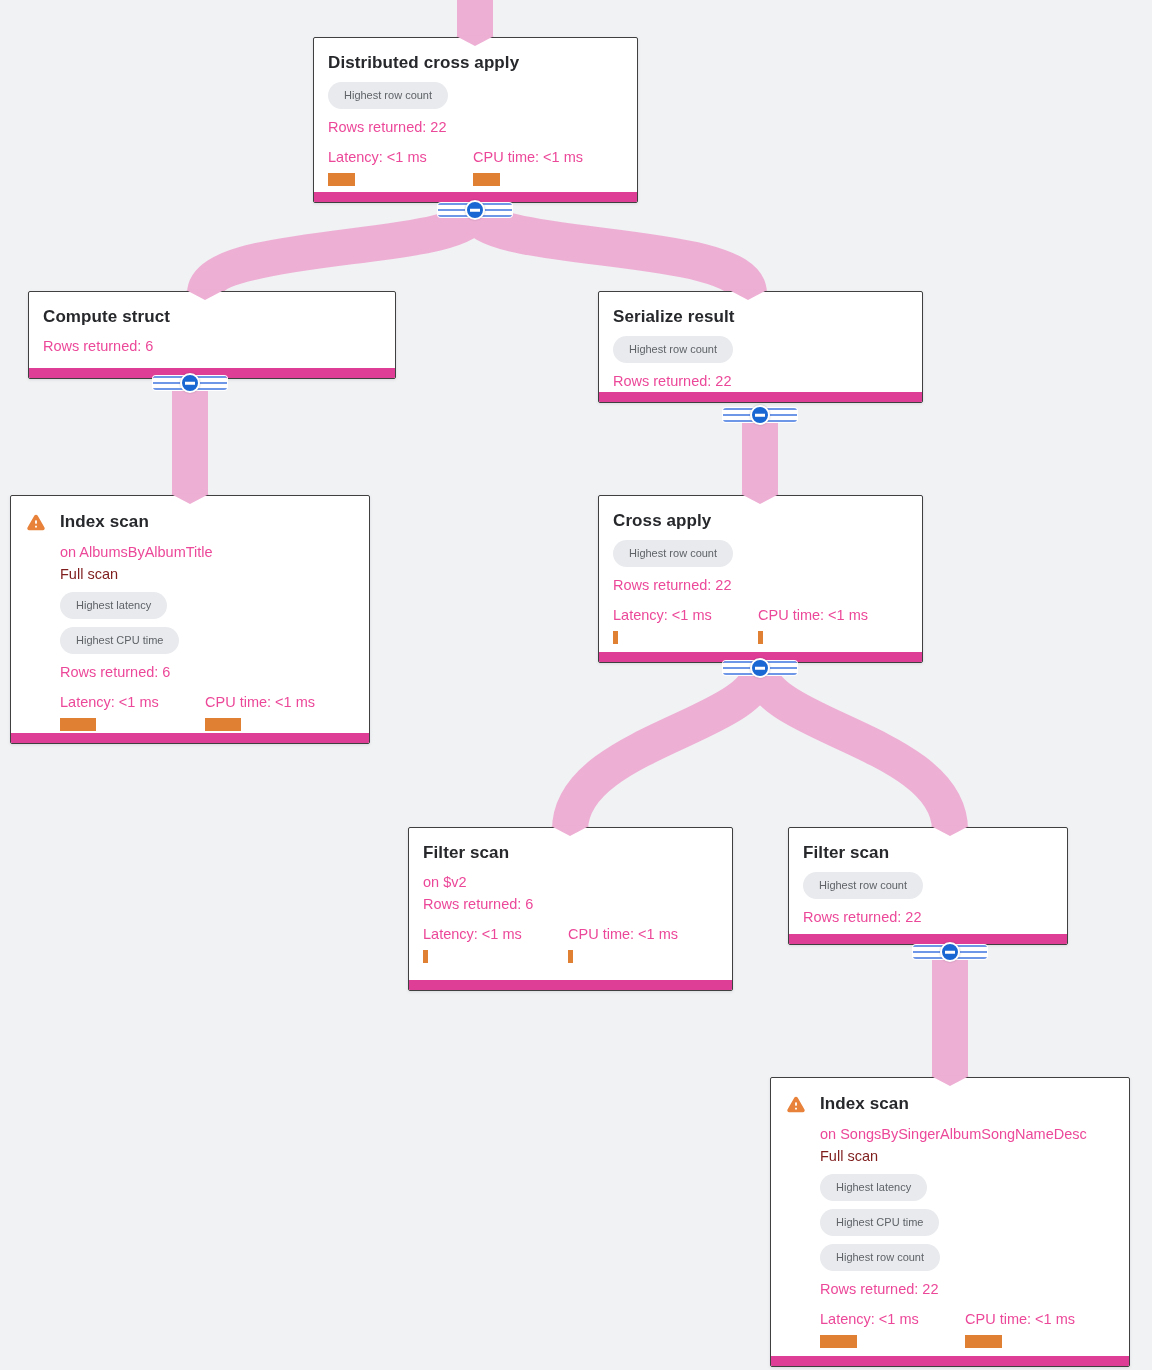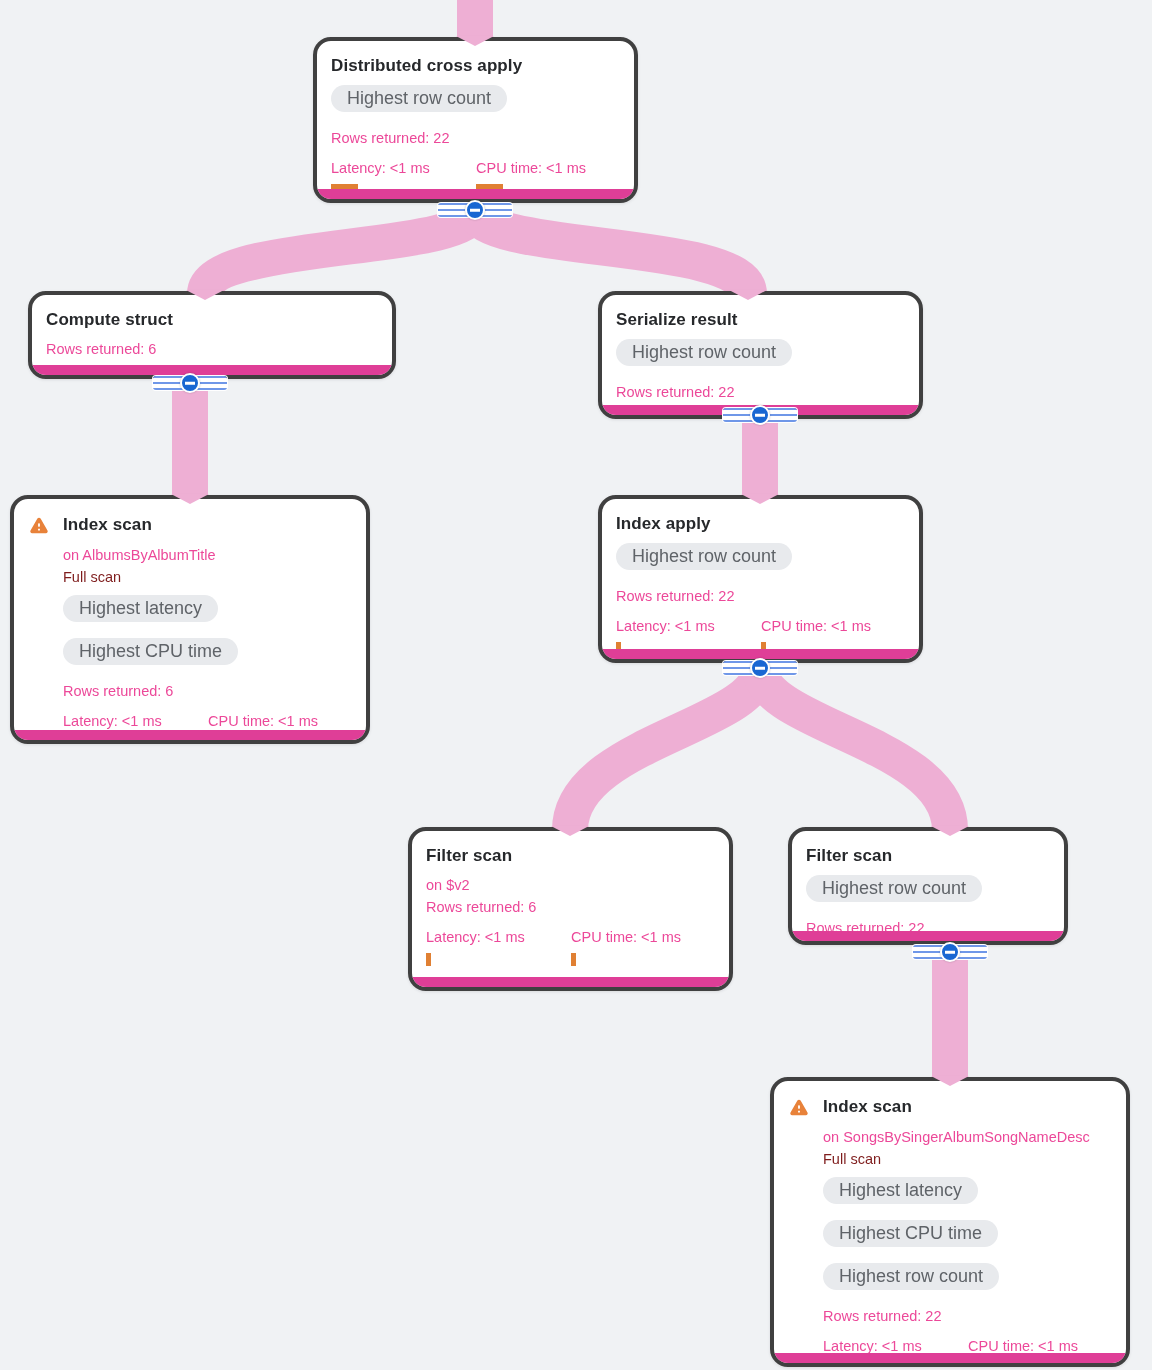--- a/index.html
+++ b/index.html
@@ -12,22 +12,22 @@
   }
   .layer { position: absolute; left: 0; top: 0; width: 1152px; height: 1370px; }
   #edges-svg { z-index: 0; }
   #nodes-layer { z-index: 2; pointer-events: none; }
   #tips-svg { z-index: 3; pointer-events: none; }
   #buttons-layer { z-index: 4; }
 
   .plan-node {
     position: absolute;
     background: #ffffff;
-    border: 4px solid #404040;
-    border-radius: 18px;
+    border: 1px solid #404040;
+    border-radius: 2px;
     box-shadow: 0 1px 3px rgba(60,64,67,.13);
     padding: 15px 14px 0 14px;
     overflow: hidden;
     pointer-events: auto;
     cursor: pointer;
   }
   .node-bottom-bar {
     position: absolute; left: 0; right: 0; bottom: 0; height: 10px;
     background: #df3e97;
   }
@@ -37,24 +37,24 @@
   .node-title { font-size: 17px; font-weight: 700; color: #26282b; letter-spacing: .1px; }
   .node-body.indent { padding-left: 35px; }
   .meta-line { font-size: 14.5px; color: #ec4899; line-height: 21px; }
   .on-line { margin-bottom: 1px; }
   .scan-note { color: #7f1d1d; margin-bottom: 7px; }
   .rows-line { margin-bottom: 4px; }
   .badges { margin: 2px 0 2px 0; }
   .badge-chip {
     display: table; 
     background: #e8eaed; color: #5f6368;
-    font-size: 18px; font-weight: 400;
+    font-size: 11px; font-weight: 400;
     height: 27px; line-height: 27px;
     padding: 0 16px; border-radius: 14px;
-    margin-bottom: 16px;
+    margin-bottom: 8px;
   }
   .metrics { display: flex; margin-top: 9px; }
   .metric-col { width: 145px; flex: 0 0 auto; }
   .metric-bar { height: 13px; margin-top: 5px; background: #e08033; }
 
   .collapse-btn {
     position: absolute; width: 74px; height: 16px;
     transform: translate(-50%, -50%);
     cursor: pointer;
   }
@@ -126,21 +126,21 @@
 
       <span class="node-title">Compute struct</span>
     </div>
     <div class="node-body">
 
       <div class="meta-line rows-line">Rows returned: 6</div>
 
     </div>
     <div class="node-bottom-bar"></div>
   </div>
-    <div class="plan-node" style="left: 598px; top: 291px; width: 325px; height: 128px;">
+    <div class="plan-node" style="left: 598px; top: 291px; width: 325px; height: 112px;">
     <div class="node-title-row">
 
       <span class="node-title">Serialize result</span>
     </div>
     <div class="node-body">
 
       <div class="badges">
           <div class="badge-chip">Highest row count</div>
         </div>
       <div class="meta-line rows-line">Rows returned: 22</div>
@@ -174,21 +174,21 @@
           <div class="meta-line">CPU time: &lt;1 ms</div>
           <div class="metric-bar" style="width: 36px;"></div>
         </div>
       </div>
     </div>
     <div class="node-bottom-bar"></div>
   </div>
     <div class="plan-node" style="left: 598px; top: 495px; width: 325px; height: 168px;">
     <div class="node-title-row">
 
-      <span class="node-title">Index apply</span>
+      <span class="node-title">Cross apply</span>
     </div>
     <div class="node-body">
 
       <div class="badges">
           <div class="badge-chip">Highest row count</div>
         </div>
       <div class="meta-line rows-line">Rows returned: 22</div>
       <div class="metrics">
         <div class="metric-col">
           <div class="meta-line">Latency: &lt;1 ms</div>

